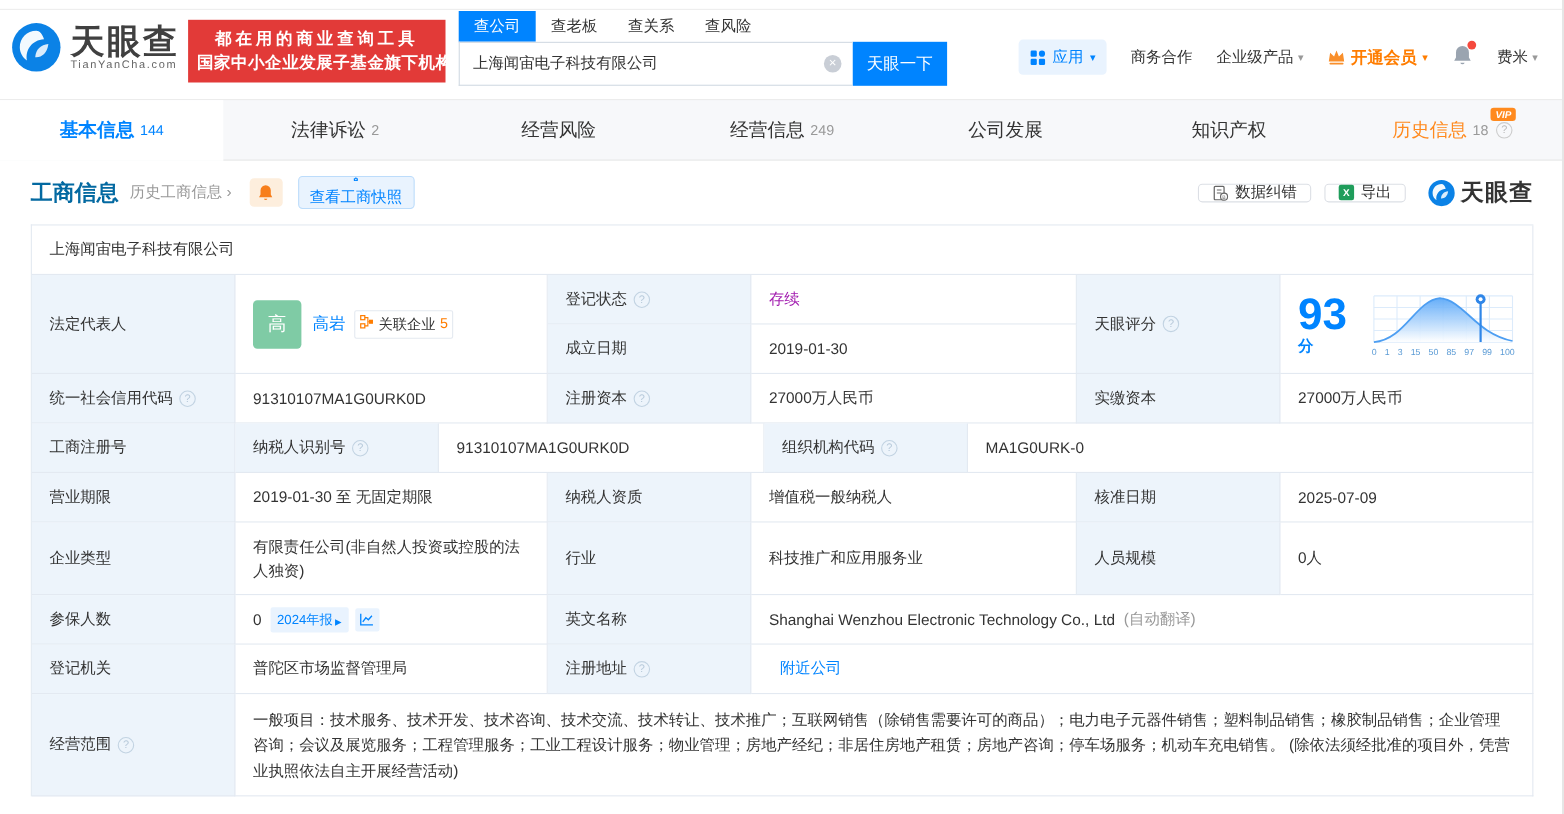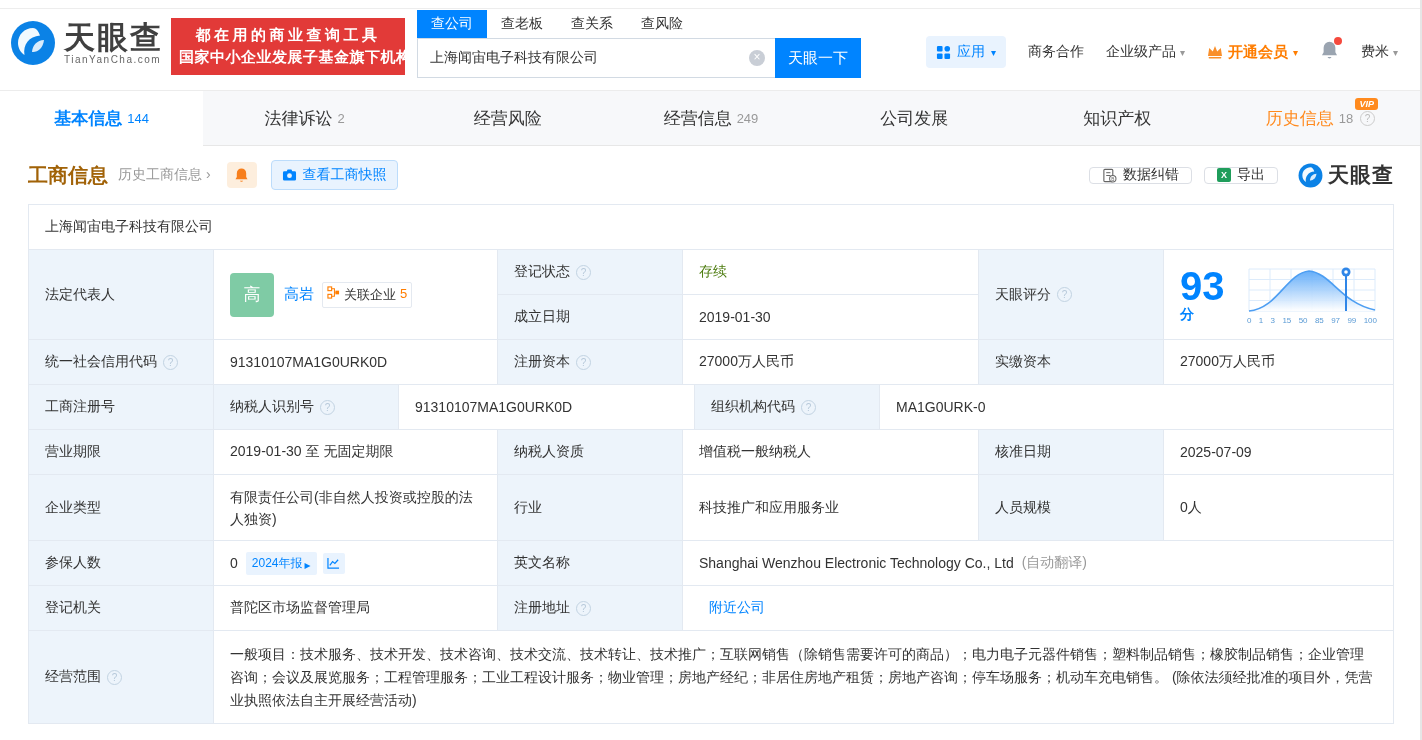--- a/index.html
+++ b/index.html
@@ -51,25 +51,25 @@
   .mtab { flex:1; display:flex; align-items:center; justify-content:center; gap:5px; font-size:17px; color:#333; cursor:pointer; position:relative; }
   .mtab .cnt { font-size:13px; color:#999; margin-top:1px;}
   .mtab.active { background:#fff; color:var(--blue); font-weight:bold; border-bottom:1px solid #fff; margin-bottom:-1px;}
   .mtab.active .cnt { color:var(--blue); font-weight:normal; }
   .mtab.hist { color:#ff8a1e; }
   .vip-badge { position:absolute; top:7px; right:44px; background:#ff8a1e; color:#fff; font-size:9px; font-style:italic; font-weight:bold; padding:1px 4px; border-radius:3px; }
   .mtab .help-gray { margin-left:2px; }
 
   
   .sechead { display:flex; align-items:center; height:58px; padding:0 28px; }
-  .sec-title { font-size:20px; font-weight:bold; color:#a16207; }
+  .sec-title { font-size:20px; font-weight:bold; color:#0369a1; }
   .sec-hist { font-size:14px; color:#999; margin-left:10px; cursor:pointer; }
   .sec-hist .chev { font-size:14px; color:#999; }
   .bell-chip { width:30px; height:26px; background:#fdeedd; border-radius:4px; display:flex; align-items:center; justify-content:center; margin-left:16px; cursor:pointer;}
-  .snap-btn { margin-left:14px; display:flex; align-items:center; gap:6px; background:#e9f3fe; border:1px solid #bcdcfb; border-radius:4px; height:30px; padding:0 10px; color:var(--blue); font-size:14px; cursor:pointer;}
+  .snap-btn { margin-left:14px; display:flex; align-items:center; gap:6px; background:#e9f3fe; border:1px solid #bcdcfb; border-radius:4px; height:30px; padding:0 10px; color:var(--blue); font-size:14px; cursor:pointer;flex-direction:column;}
   .sec-right { margin-left:auto; display:flex; align-items:center; gap:12px; }
   .gbtn { display:flex; align-items:center; gap:6px; border:1px solid #dcdfe5; background:#fff; border-radius:4px; height:17px; padding:0 12px; font-size:14px; color:#333; cursor:pointer; font-family:inherit;}
   .excel-ic { width:14px; height:14px; background:#1f9d5b; border-radius:2px; color:#fff; font-size:9px; font-weight:bold; line-height:14px; text-align:center; }
   .wm { display:flex; align-items:center; gap:5px; margin-left:8px; }
   .wm-text { font-size:21px; font-weight:bold; color:#333; letter-spacing:1px; }
 
   
   .tbl { margin:0 28px; border-top:1px solid var(--line); border-left:1px solid var(--line); }
   .trow { display:flex; }
   .cell { border-right:1px solid var(--line); border-bottom:1px solid var(--line);
@@ -77,21 +77,21 @@
   .lab { background:var(--lab); }
   .w1{width:185px;} .w2{width:284px;} .w3{width:185px;} .w4{width:296px;} .w5{width:185px;} .w6{flex:1;}
   .h45{height:45px;} .h66{height:66px;} .h90{height:90px;} .h93{height:93px;}
   .subcol { width:481px; display:flex; flex-direction:column; }
   .subrow { display:flex; height:45px; }
   .subrow .w4s { flex:1; }
   .help { display:inline-block; width:15px; height:15px; border-radius:50%; border:1px solid #c2d3e2;
     color:#b7c9da; font-size:10px; line-height:13px; text-align:center; margin-left:6px; flex:none; cursor:pointer;}
   .help-gray { display:inline-block; width:15px; height:15px; border-radius:50%; border:1px solid #ccc;
     color:#bbb; font-size:10px; line-height:13px; text-align:center; cursor:pointer;}
-  .green { color:#4d7c0f; }
+  .green { color:#a21caf; }
   .linkblue { color:var(--blue); cursor:pointer; }
   .gray { color:#999; }
   .avatar { width:44px; height:44px; border-radius:4px; background:#7fcba5; color:#fff; font-size:17px;
     display:flex; align-items:center; justify-content:center; flex:none; }
   .rep-name { color:var(--blue); font-size:15px; margin-left:10px; cursor:pointer; }
   .rel-badge { display:flex; gap:4px; border:1px solid #e4e9f0; border-radius:2px; padding:3px 4px; margin-left:8px; font-size:13px; cursor:pointer; background:#fff;}
   .rel-badge .num { color:var(--orange); }
   .report-badge { background:#e9f3fe; color:var(--blue); font-size:12px; border-radius:2px; padding:3px 6px; margin-left:8px; cursor:pointer; display:flex; align-items:flex-end; gap:2px;}
   .trend-chip { background:#e9f3fe; border-radius:2px; width:22px; height:21px; display:flex; align-items:center; justify-content:center; margin-left:6px; cursor:pointer;}
   .score-cell { gap:14px; }

